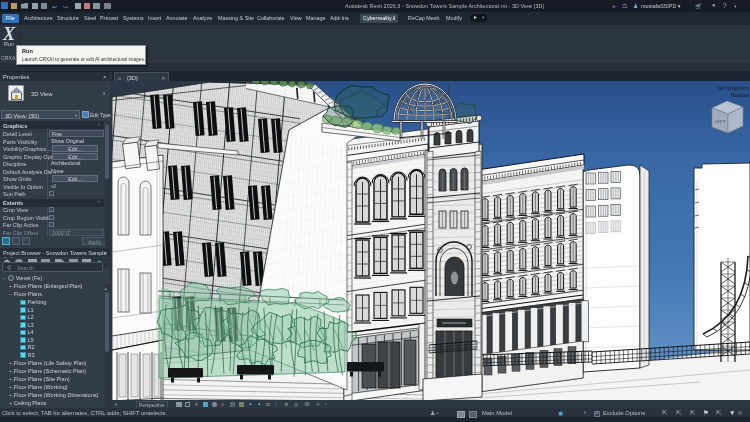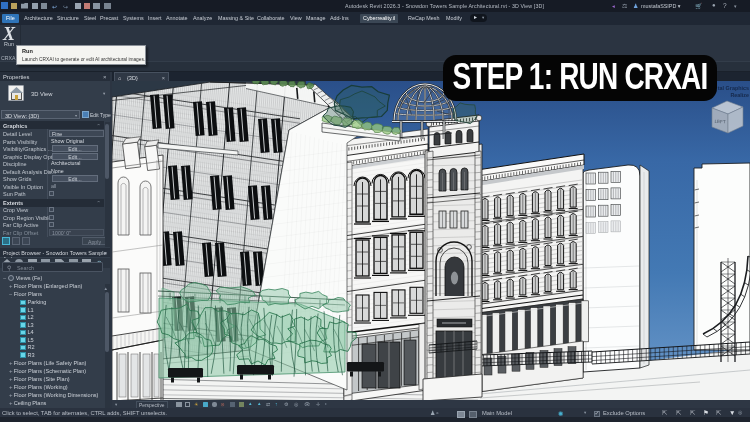--- a/index.html
+++ b/index.html
@@ -1659,16 +1659,13 @@
  <span style="position:absolute;left:703px;top:1px;color:#d8dce2;font-size:6.5px">⚑</span>
  <span style="position:absolute;left:716px;top:1px;color:#b9bfc8;font-size:6.5px">⇱</span>
  <span style="position:absolute;left:729px;top:1px;color:#d8dce2;font-size:6.5px">▼</span>
  <span style="position:absolute;left:738px;top:1px;color:#9aa5b1;font-size:5px">◎</span>
 </div>
 
 <div id="tip" class="abs">
       <b>Run</b>
       <span>Launch CRXAI to generate or edit AI architectural images.</span>
     </div>
-<div id="banner" class="abs">
-      <div>STEP 1: RUN CRXAI</div>
-    </div>
 
 </div>
 </body></html>

